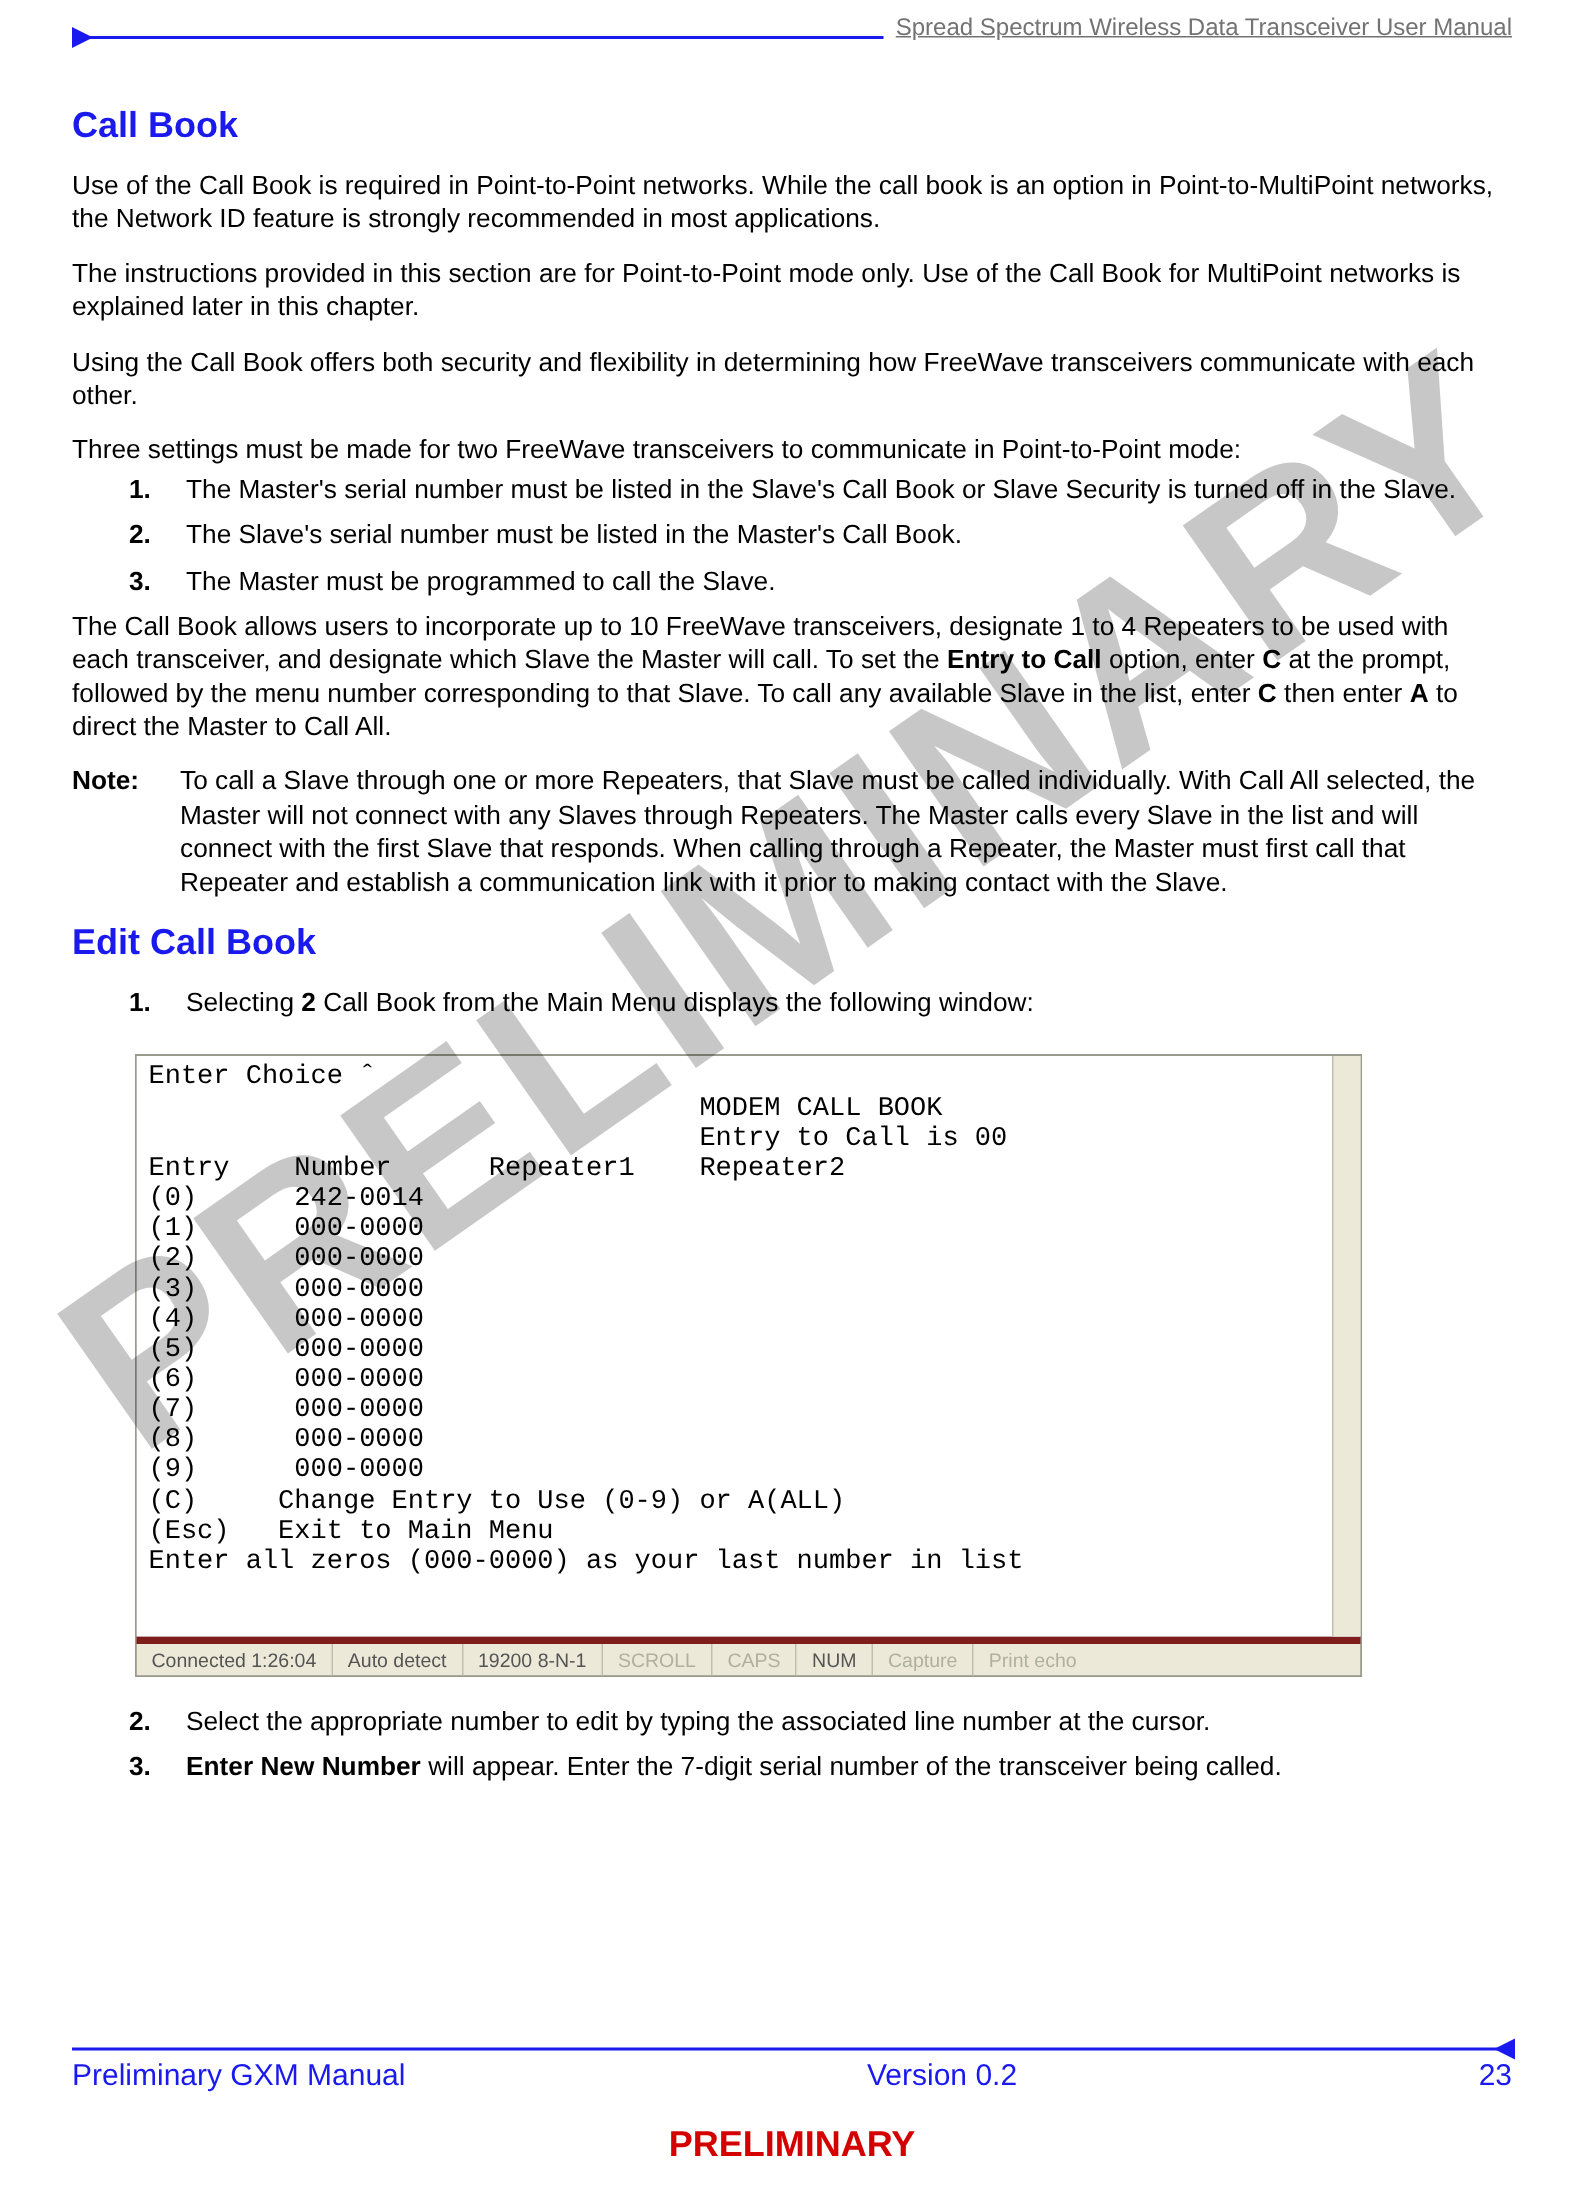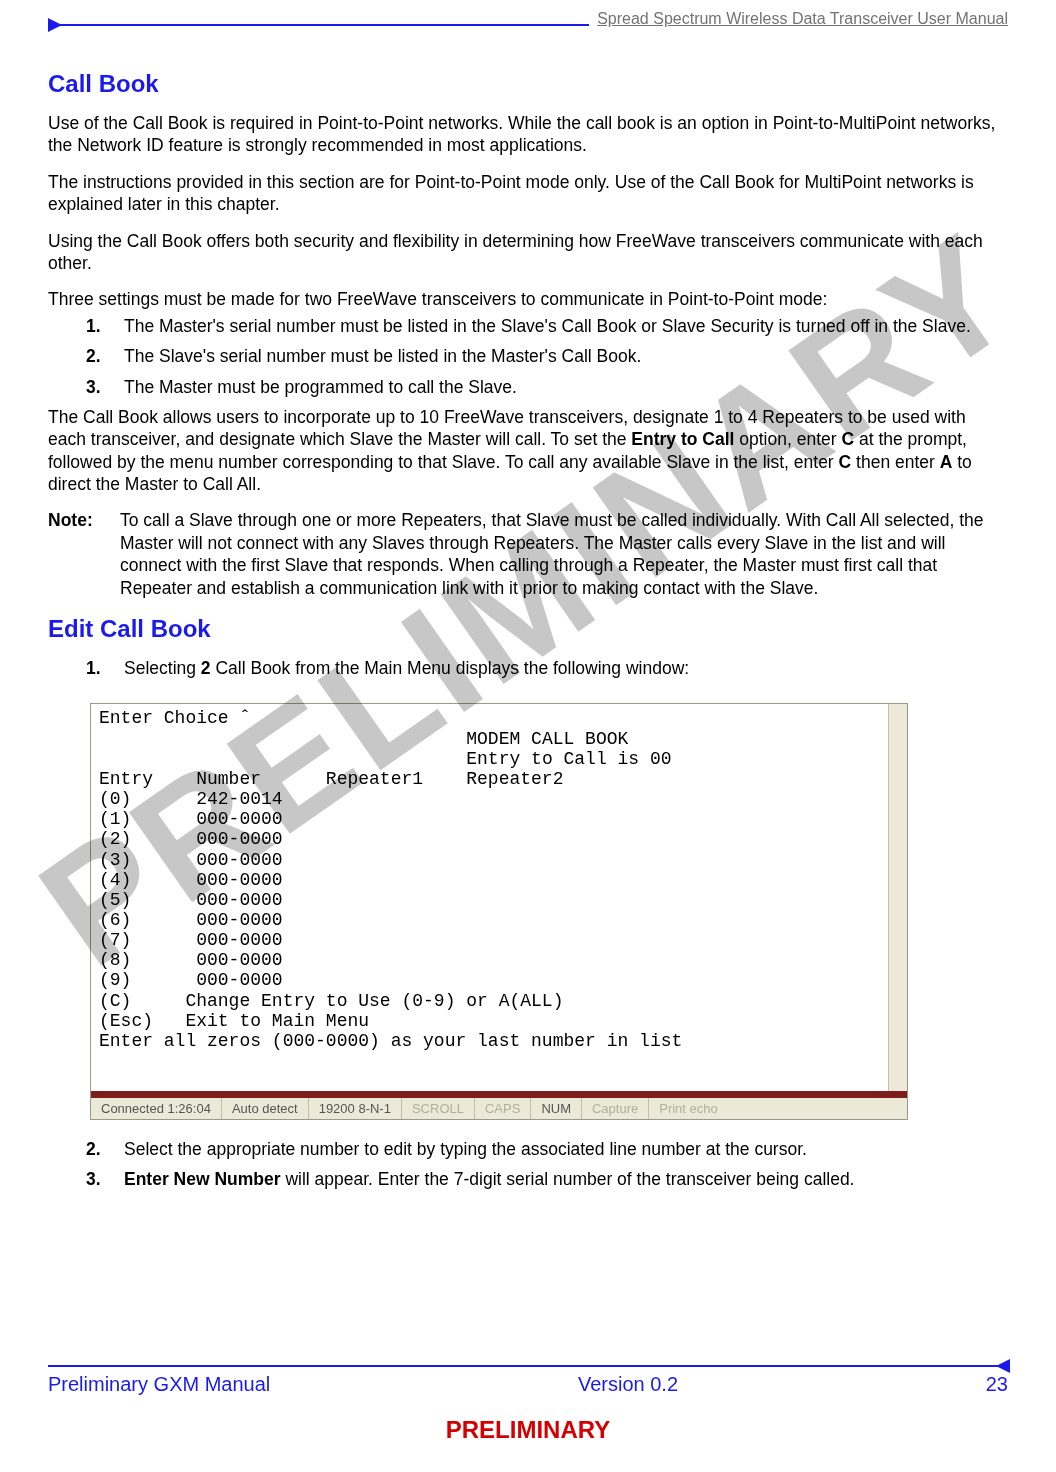--- a/index.html
+++ b/index.html
@@ -16,21 +16,21 @@
   ol.numlist li { display: flex; font-size: 17.5px; line-height: 1.28; margin-bottom: 8px; }
   ol.numlist li .num { font-weight: bold; width: 38px; flex-shrink: 0; margin-left: 38px; }
   ol.numlist li .txt { flex: 1; }
   .note { display: flex; font-size: 17.5px; line-height: 1.28; margin-bottom: 16px; }
   .note .nlabel { font-weight: bold; width: 72px; flex-shrink: 0; }
   .note .ntxt { flex: 1; }
   strong { font-weight: bold; }
   .watermark { position: absolute; left: 50%; top: 600px; transform: translate(-50%,-50%) rotate(-35deg); font-size: 160px; font-weight: bold; color: rgba(0,0,0,0.22); letter-spacing: 4px; pointer-events: none; white-space: nowrap; z-index: 5; }
   .terminal-wrap { margin: 24px 0 18px 42px; width: 818px; border: 1px solid #9a9a8a; background: #404040; }
   .terminal { background: #fff; font-family: "Courier New", monospace; font-size: 18px; line-height: 1.12; padding: 4px 8px 40px 8px; white-space: pre; min-height: 380px; }
-  .statusbar { display: flex; background: #ece9d8; border-top: 7px solid #7f1d1d; font-size: 13px; color: #555; }
+  .statusbar { display: flex; background: #ece9d8; border-top: 5px solid #7f1d1d; font-size: 13px; color: #555; }
   .statusbar > div { padding: 3px 10px; border-right: 1px solid #bfbfb0; }
   .statusbar > div.dim { color: #b0b0a0; }
   .term-scroll { position: relative; }
   .term-scroll::after { content: ""; position: absolute; right: 0; top: 0; bottom: 0; width: 18px; background: #ece9d8; border-left: 1px solid #bfbfb0; }
   .botbar { position: absolute; left: 48px; right: 48px; bottom: 76px; }
   .botline { height: 2px; background: #1a1aee; position: relative; margin-bottom: 6px; }
   .bot-tri { position: absolute; right: -2px; top: -6px; width: 0; height: 0; border-top: 7px solid transparent; border-bottom: 7px solid transparent; border-right: 14px solid #1a1aee; }
   .botrow { display: flex; justify-content: space-between; color: #1a1aee; font-size: 20px; }
   .prelim { position: absolute; left: 0; right: 0; bottom: 28px; text-align: center; color: #d40000; font-weight: bold; font-size: 24px; }
   .txt strong, p.body strong { font-weight: bold; }

